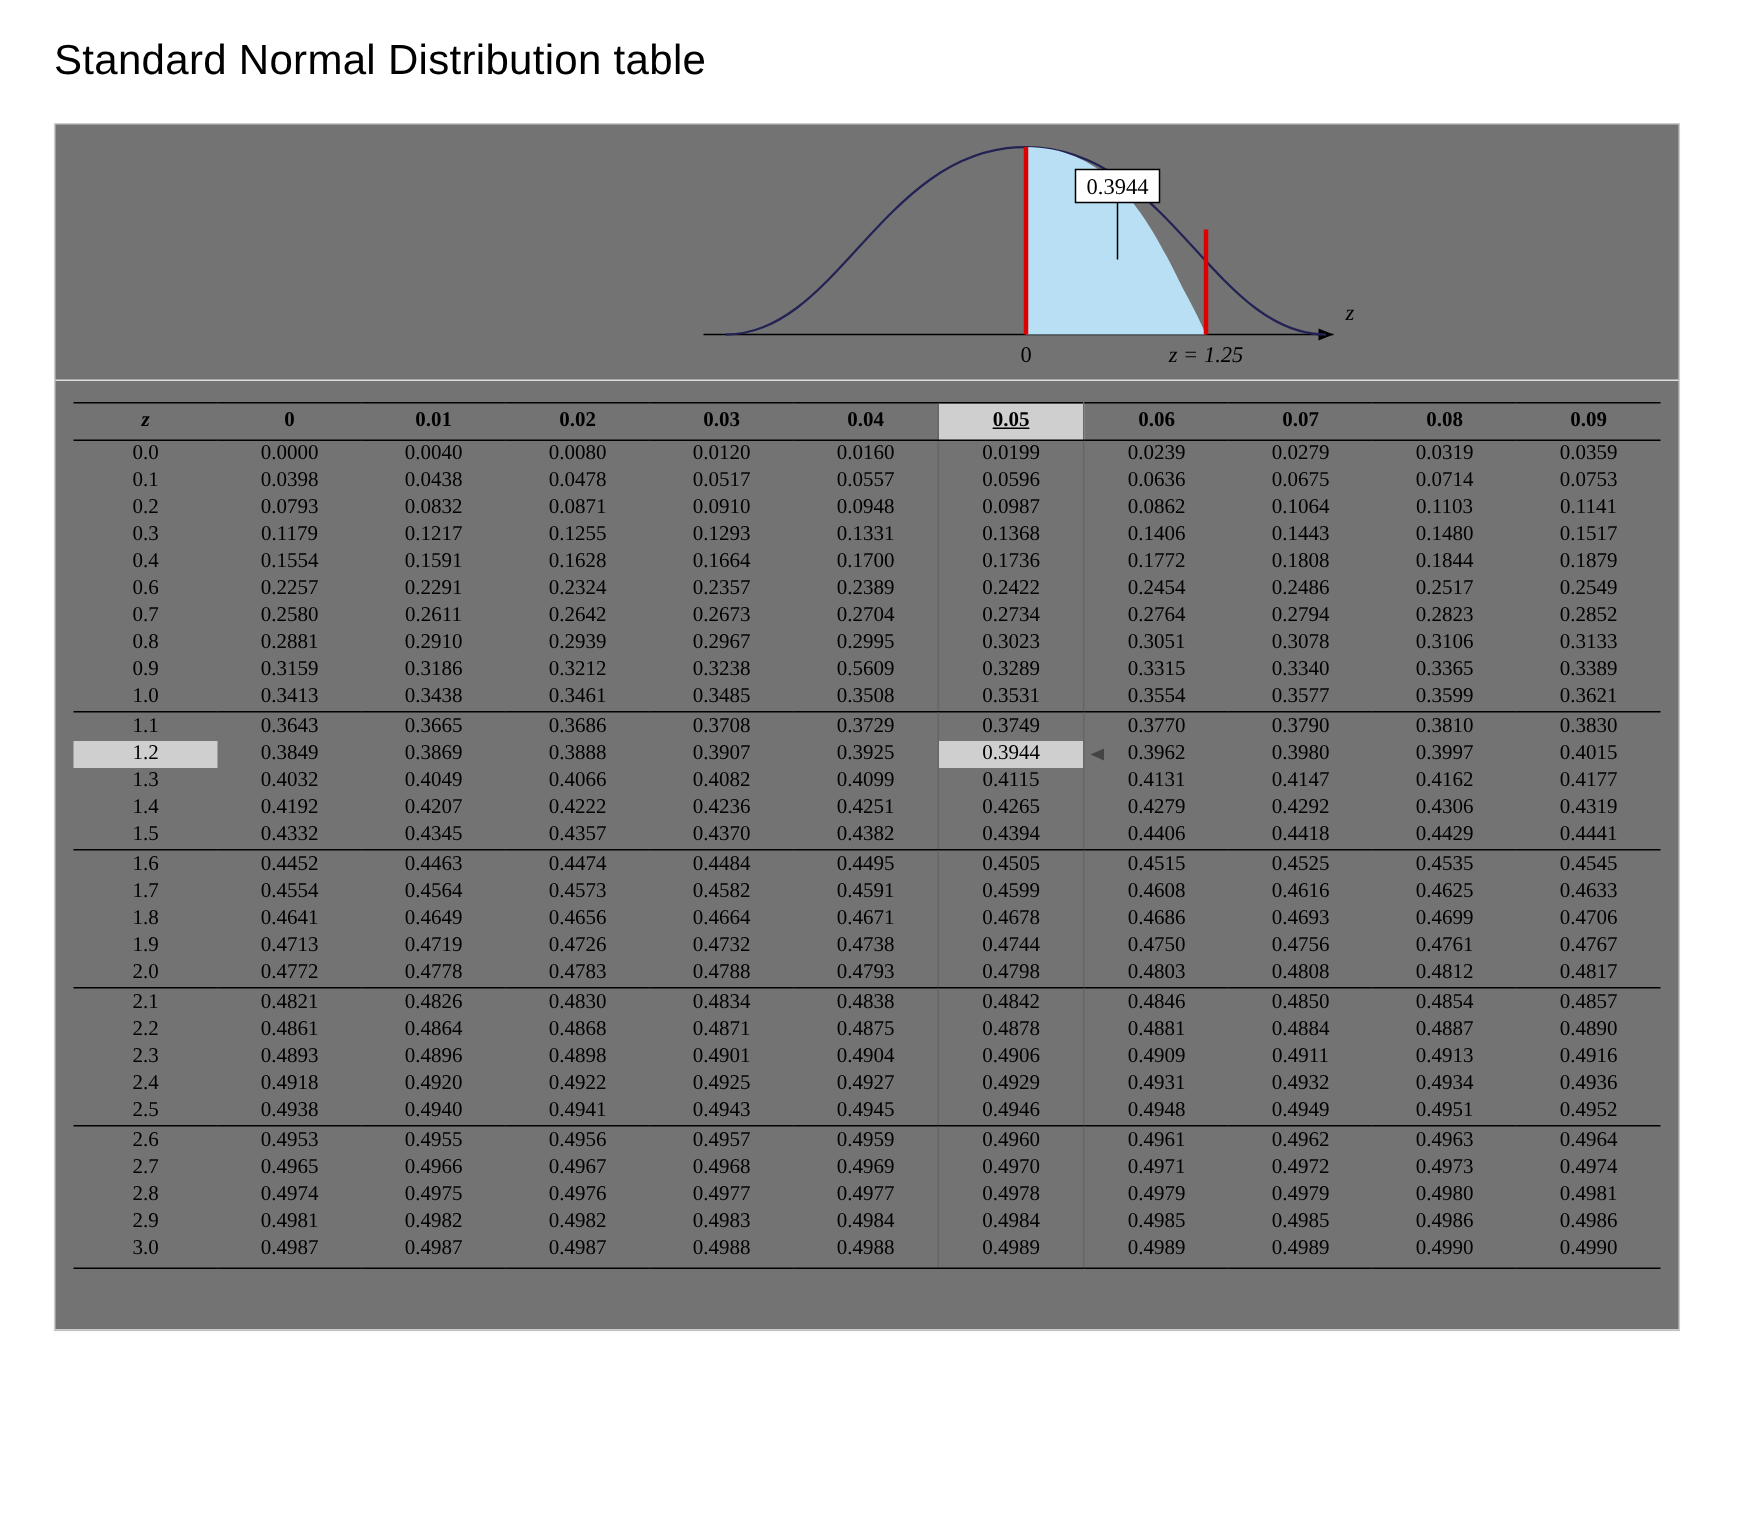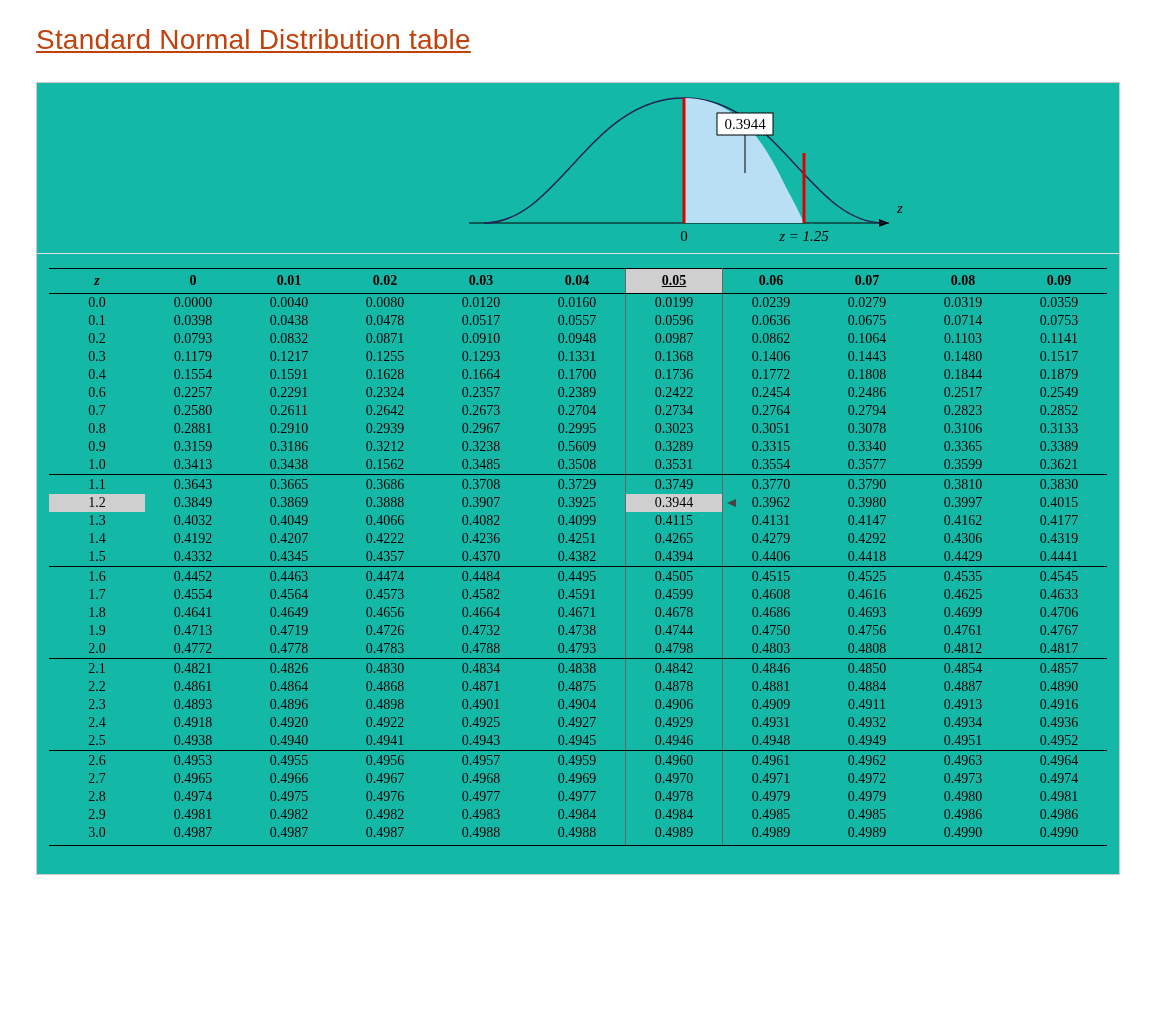--- a/index.html
+++ b/index.html
@@ -4,30 +4,29 @@
 <style>
   body {
     margin: 0;
     padding: 24px 36px;
     font-family: Arial, Helvetica, sans-serif;
     background: #fff;
     color: #222;
   }
   h1.title {
     font-weight: 400;
-    color: #c2410c;
+    color: #000000;
     font-size: 28px;
     margin: 0 0 26px 0;
     letter-spacing: 0.2px;
-    text-decoration: underline;
   }
   .panel {
     border: 1px solid #ccc;
-    background: #14b8a6;
-    padding: 0 0 28px 0;
+    background: #737373;
+    padding: 0 0 40px 0;
     box-shadow: 0 1px 2px rgba(0,0,0,0.04);
     width: 1082px;
   }
   
   .diagram-outer {
     height: 170px;
     border-bottom: 1px solid #e0e0e0;
     position: relative;
     overflow: visible;
   }
@@ -270,21 +269,21 @@
           <td class="col6">0.3289</td>
           <td>0.3315</td>
           <td>0.3340</td>
           <td>0.3365</td>
           <td>0.3389</td>
         </tr>
         <tr class="sep">
           <td class="zlabel">1.0</td>
           <td>0.3413</td>
           <td>0.3438</td>
-          <td>0.1562</td>
+          <td>0.3461</td>
           <td>0.3485</td>
           <td>0.3508</td>
           <td class="col6">0.3531</td>
           <td>0.3554</td>
           <td>0.3577</td>
           <td>0.3599</td>
           <td>0.3621</td>
         </tr>
         <tr>
           <td class="zlabel">1.1</td>

